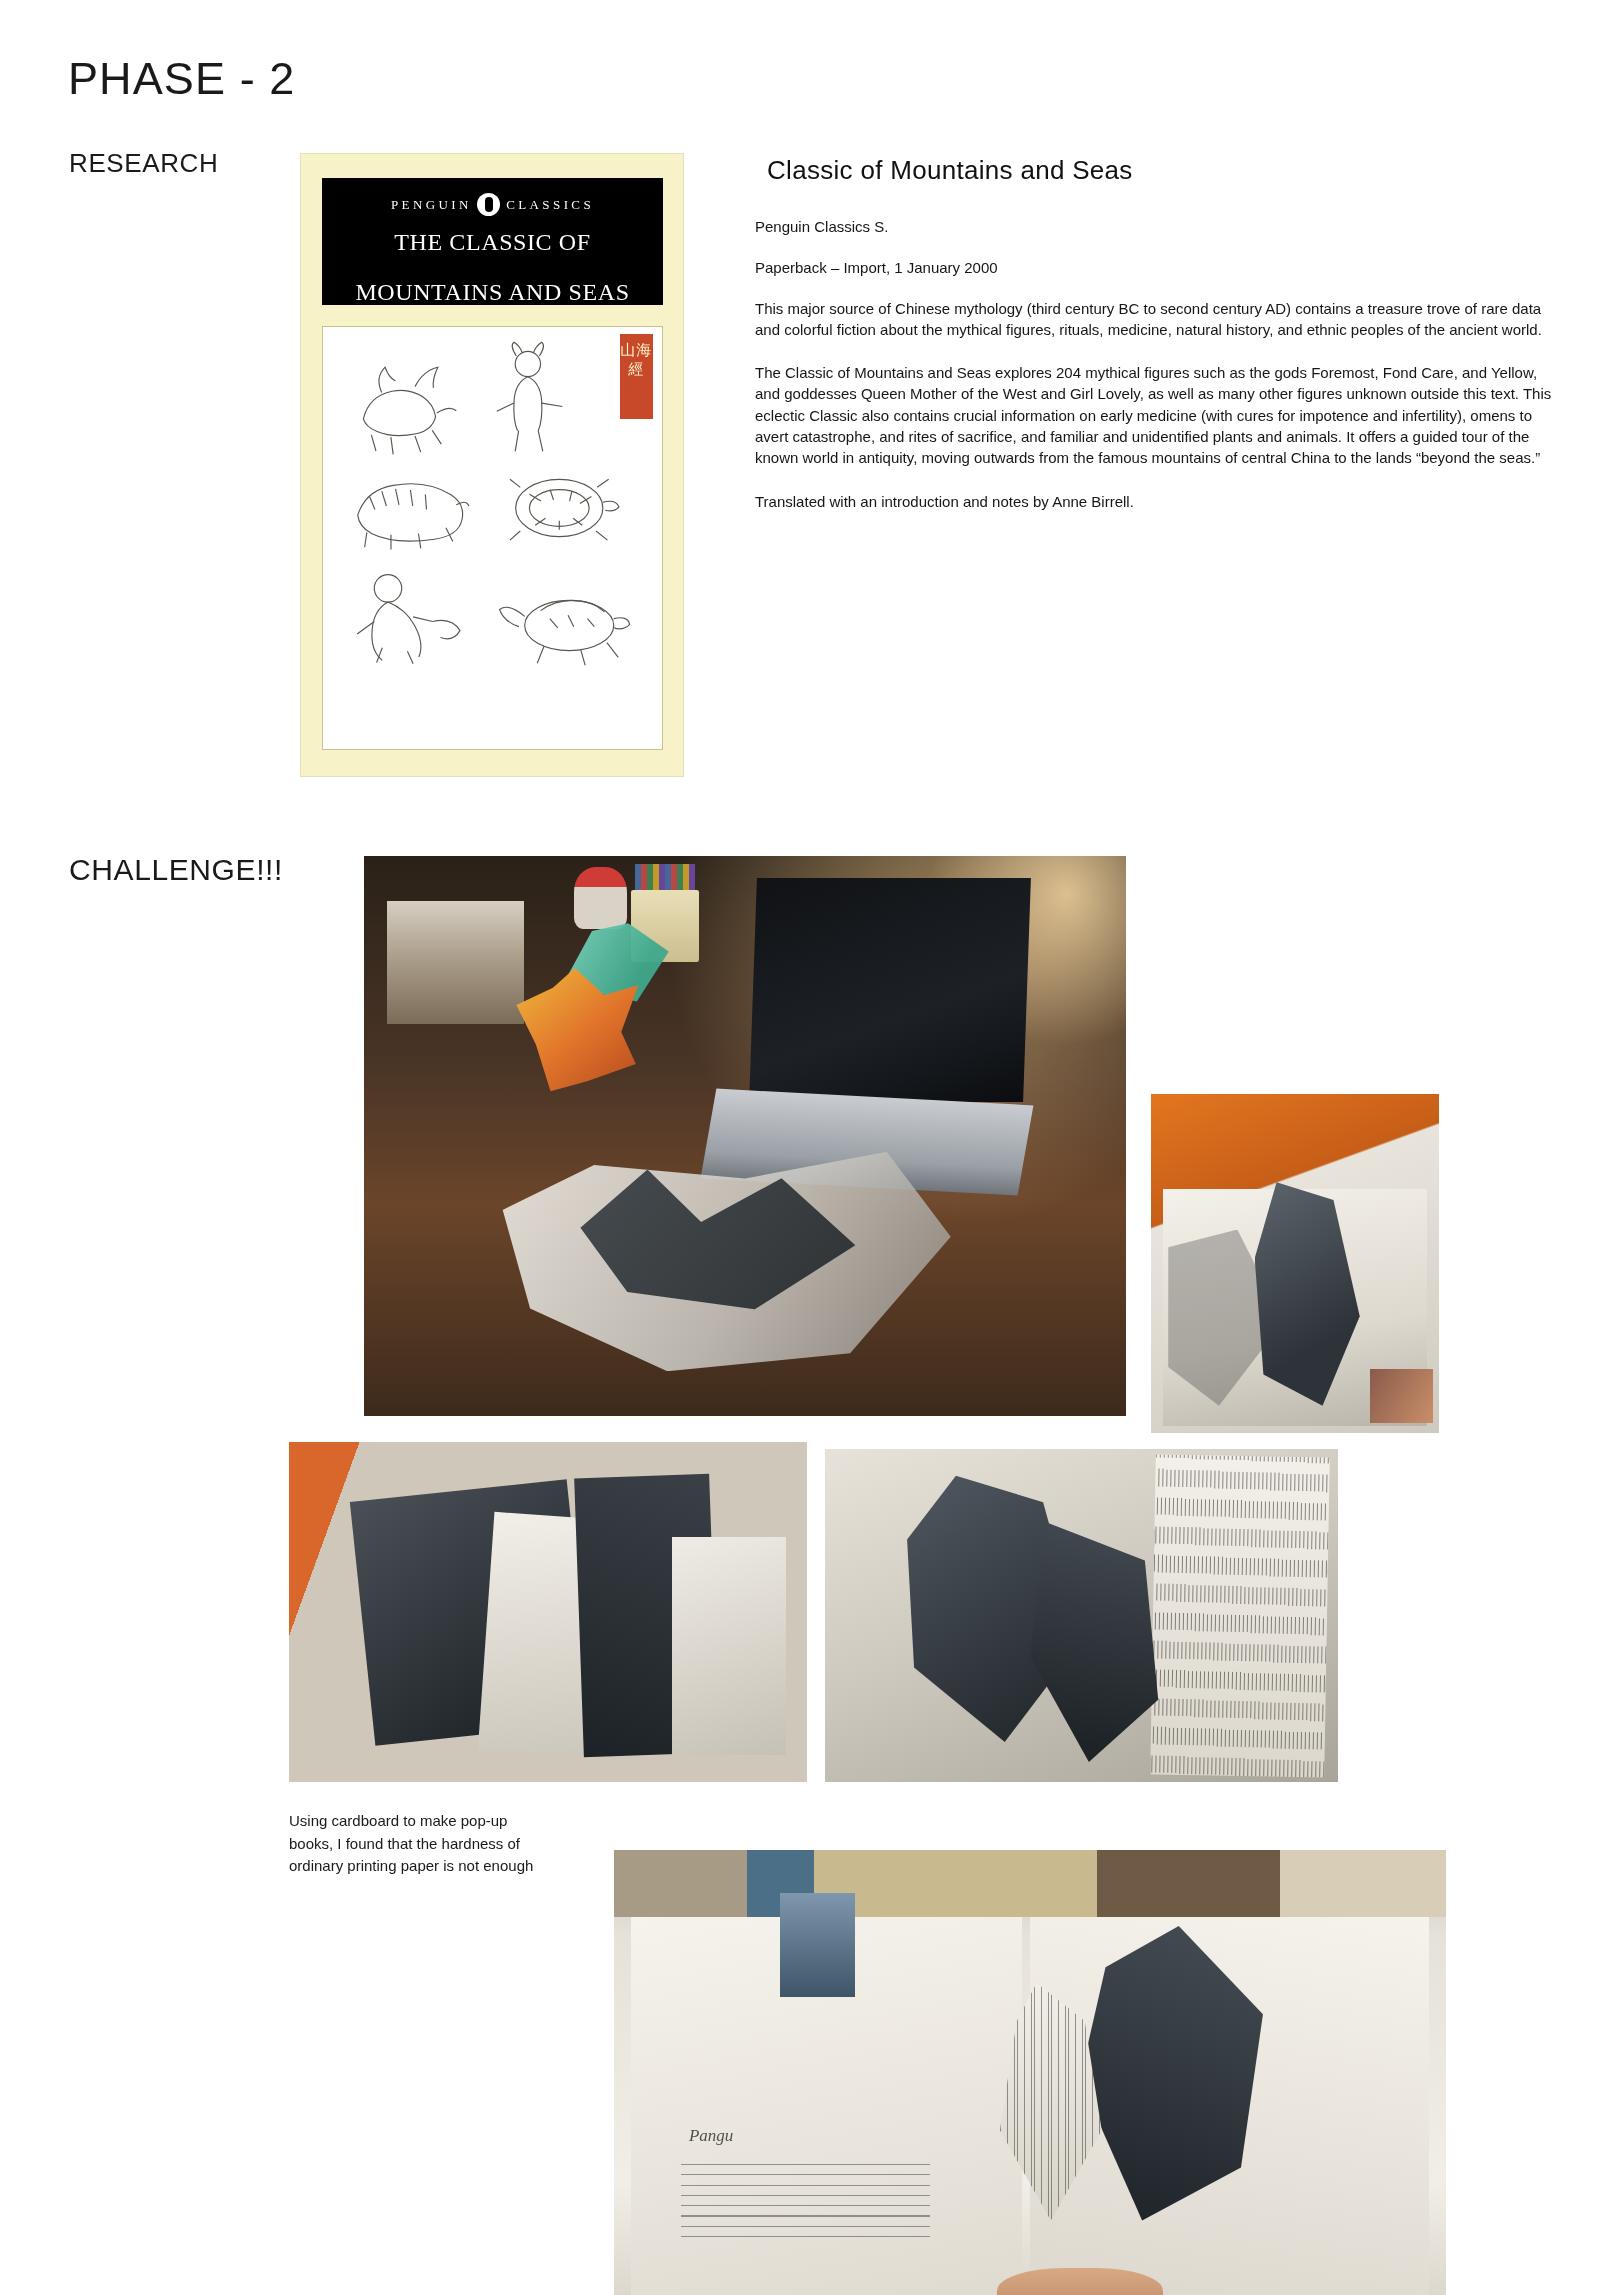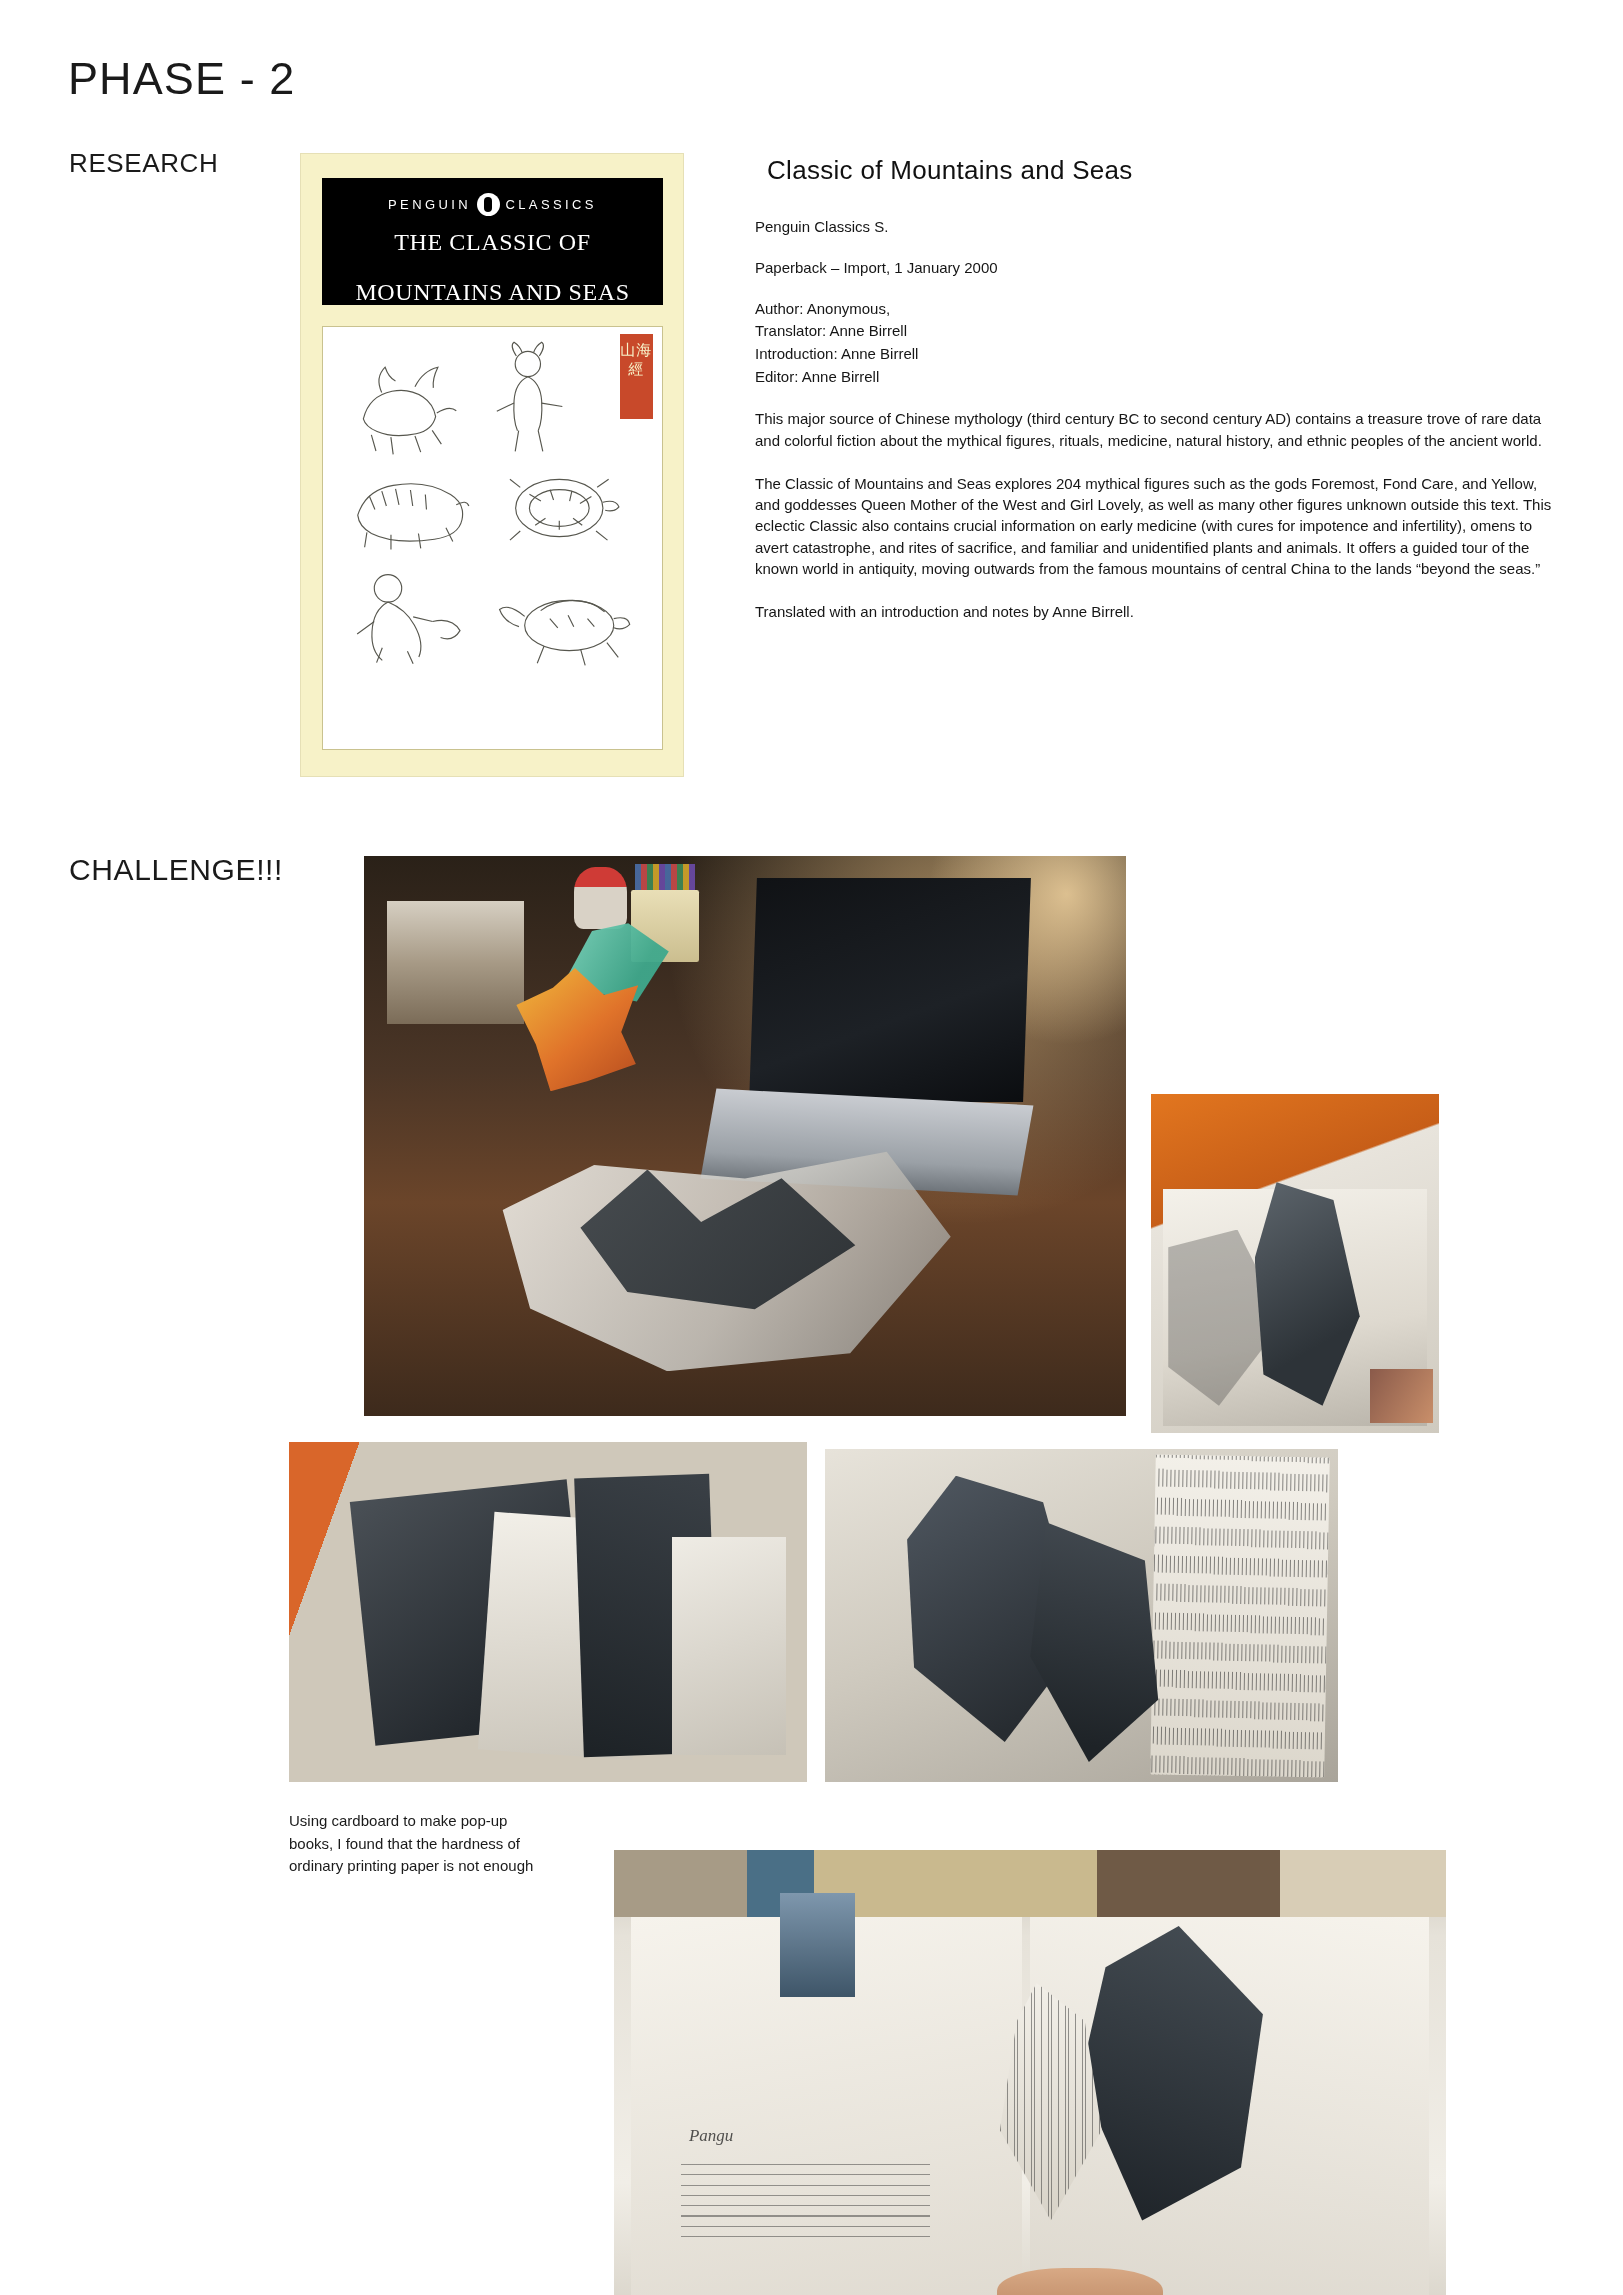--- a/index.html
+++ b/index.html
@@ -62,21 +62,21 @@
     height: 127px;
     background: #000000;
     color: #ffffff;
     box-sizing: border-box;
     text-align: center;
   }
   #penguin-brand {
     margin-top: 15px;
     font-size: 13px;
     letter-spacing: 3.4px;
-    font-family: Liberation Sans, sans-serif;
+    font-family: Liberation Serif, serif;
     display: flex;
     align-items: center;
     justify-content: center;
     gap: 5.7px;
   }
   #penguin-oval {
     width: 23px;
     height: 23px;
     border-radius: 50%;
     background: #ffffff;
@@ -451,26 +451,20 @@
       </g>
     </svg>
     <div id="cover-stamp">山海經</div>
   </div>
 </div>
 
 <div id="book-info">
   <h1>Classic of Mountains and Seas</h1>
   <p>Penguin Classics S.</p>
   <p>Paperback – Import, 1 January 2000</p>
-  <p class="credits">
-    <span>Author: Anonymous,</span><br>
-    <span>Translator: Anne Birrell</span><br>
-    <span>Introduction: Anne Birrell</span><br>
-    <span>Editor: Anne Birrell</span>
-  </p>
   <p class="blurb">This major source of Chinese mythology (third century BC to second century AD) contains a treasure trove of rare data and colorful fiction about the mythical figures, rituals, medicine, natural history, and ethnic peoples of the ancient world.</p>
   <p class="blurb">The Classic of Mountains and Seas explores 204 mythical figures such as the gods Foremost, Fond Care, and Yellow, and goddesses Queen Mother of the West and Girl Lovely, as well as many other figures unknown outside this text. This eclectic Classic also contains crucial information on early medicine (with cures for impotence and infertility), omens to avert catastrophe, and rites of sacrifice, and familiar and unidentified plants and animals. It offers a guided tour of the known world in antiquity, moving outwards from the famous mountains of central China to the lands “beyond the seas.”</p>
   <p>Translated with an introduction and notes by Anne Birrell.</p>
 </div>
 
 <div class="photo" id="photo-desk">
   <div class="ph-inner">
     <div class="lamp-glow"></div>
     <div class="books-left"></div>
     <div class="red-cap-toy"></div>

